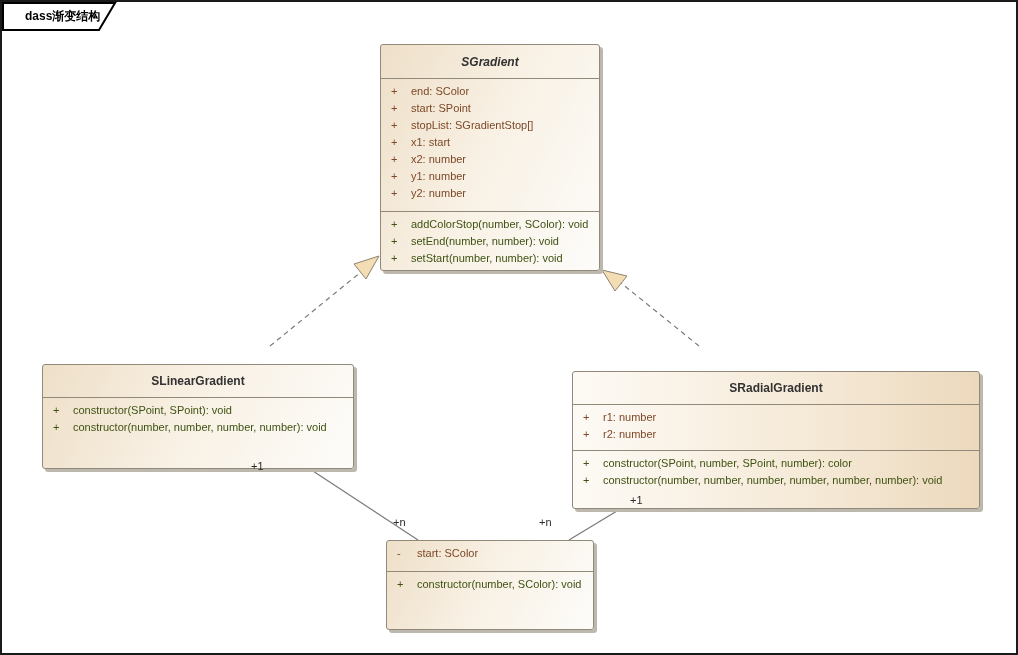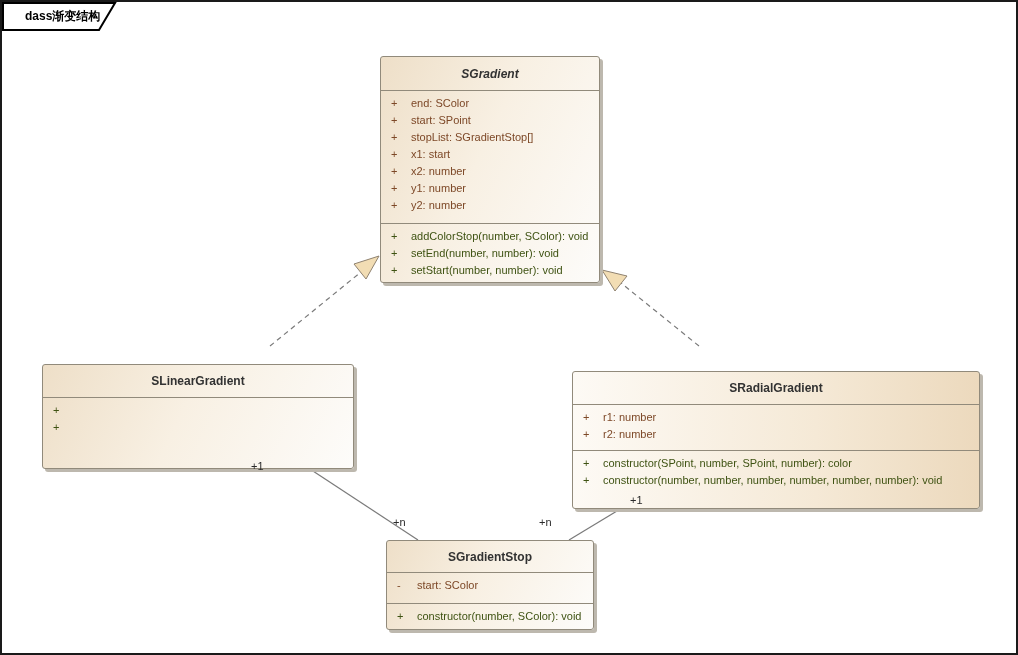--- a/index.html
+++ b/index.html
@@ -54,21 +54,21 @@
     <line x1="697" y1="344" x2="619" y2="281" stroke="#7a7a7a" stroke-width="1.2" stroke-dasharray="5,4"></line>
     <polygon points="600,268 625,274 613,289" fill="#f2ddb4" stroke="#8f8270" stroke-width="1"></polygon>
 
     <line x1="282" y1="450" x2="416" y2="538" stroke="#7a7a7a" stroke-width="1.2"></line>
 
     <line x1="658" y1="483" x2="567" y2="538" stroke="#7a7a7a" stroke-width="1.2"></line>
   </svg>
 
   <span id="tab-label">dass渐变结构</span>
 
-  <div class="uml-class" style="left:378px;top:54px;width:220px;height:227px">
+  <div class="uml-class" style="left:378px;top:42px;width:220px;height:227px">
     <div class="title abstract" style="height:34px">SGradient</div>
     <div class="compartment attrs" style="height:132px">
       <div class="row attr">
           <span class="vis">+</span>
           <span class="txt">end: SColor</span>
         </div>
       <div class="row attr">
           <span class="vis">+</span>
           <span class="txt">start: SPoint</span>
         </div>
@@ -107,23 +107,25 @@
           <span class="txt">setStart(number, number): void</span>
         </div>
     </div>
   </div>
 
   <div class="uml-class" style="left:40px;top:362px;width:312px;height:105px">
     <div class="title" style="height:33px">SLinearGradient</div>
     <div class="compartment methods" style="flex:1">
       <div class="row method">
           <span class="vis">+</span>
+          <span class="txt">constructor(SPoint, SPoint): void</span>
         </div>
       <div class="row method">
           <span class="vis">+</span>
+          <span class="txt">constructor(number, number, number, number): void</span>
         </div>
     </div>
   </div>
 
   <div class="uml-class reverse" style="left:570px;top:345px;width:408px;height:138px">
     <div class="title" style="height:33px">SRadialGradient</div>
     <div class="compartment attrs" style="height:45px">
       <div class="row attr">
           <span class="vis">+</span>
           <span class="txt">r1: number</span>
@@ -139,21 +141,20 @@
           <span class="txt">constructor(SPoint, number, SPoint, number): color</span>
         </div>
       <div class="row method">
           <span class="vis">+</span>
           <span class="txt">constructor(number, number, number, number, number, number): void</span>
         </div>
     </div>
   </div>
 
   <div class="uml-class" style="left:384px;top:538px;width:208px;height:90px">
-    <div class="title" style="height:32px">SGradientStop</div>
     <div class="compartment attrs" style="height:30px">
       <div class="row attr">
           <span class="vis">-</span>
           <span class="txt">start: SColor</span>
         </div>
     </div>
     <div class="compartment methods" style="flex:1">
       <div class="row method">
           <span class="vis">+</span>
           <span class="txt">constructor(number, SColor): void</span>

